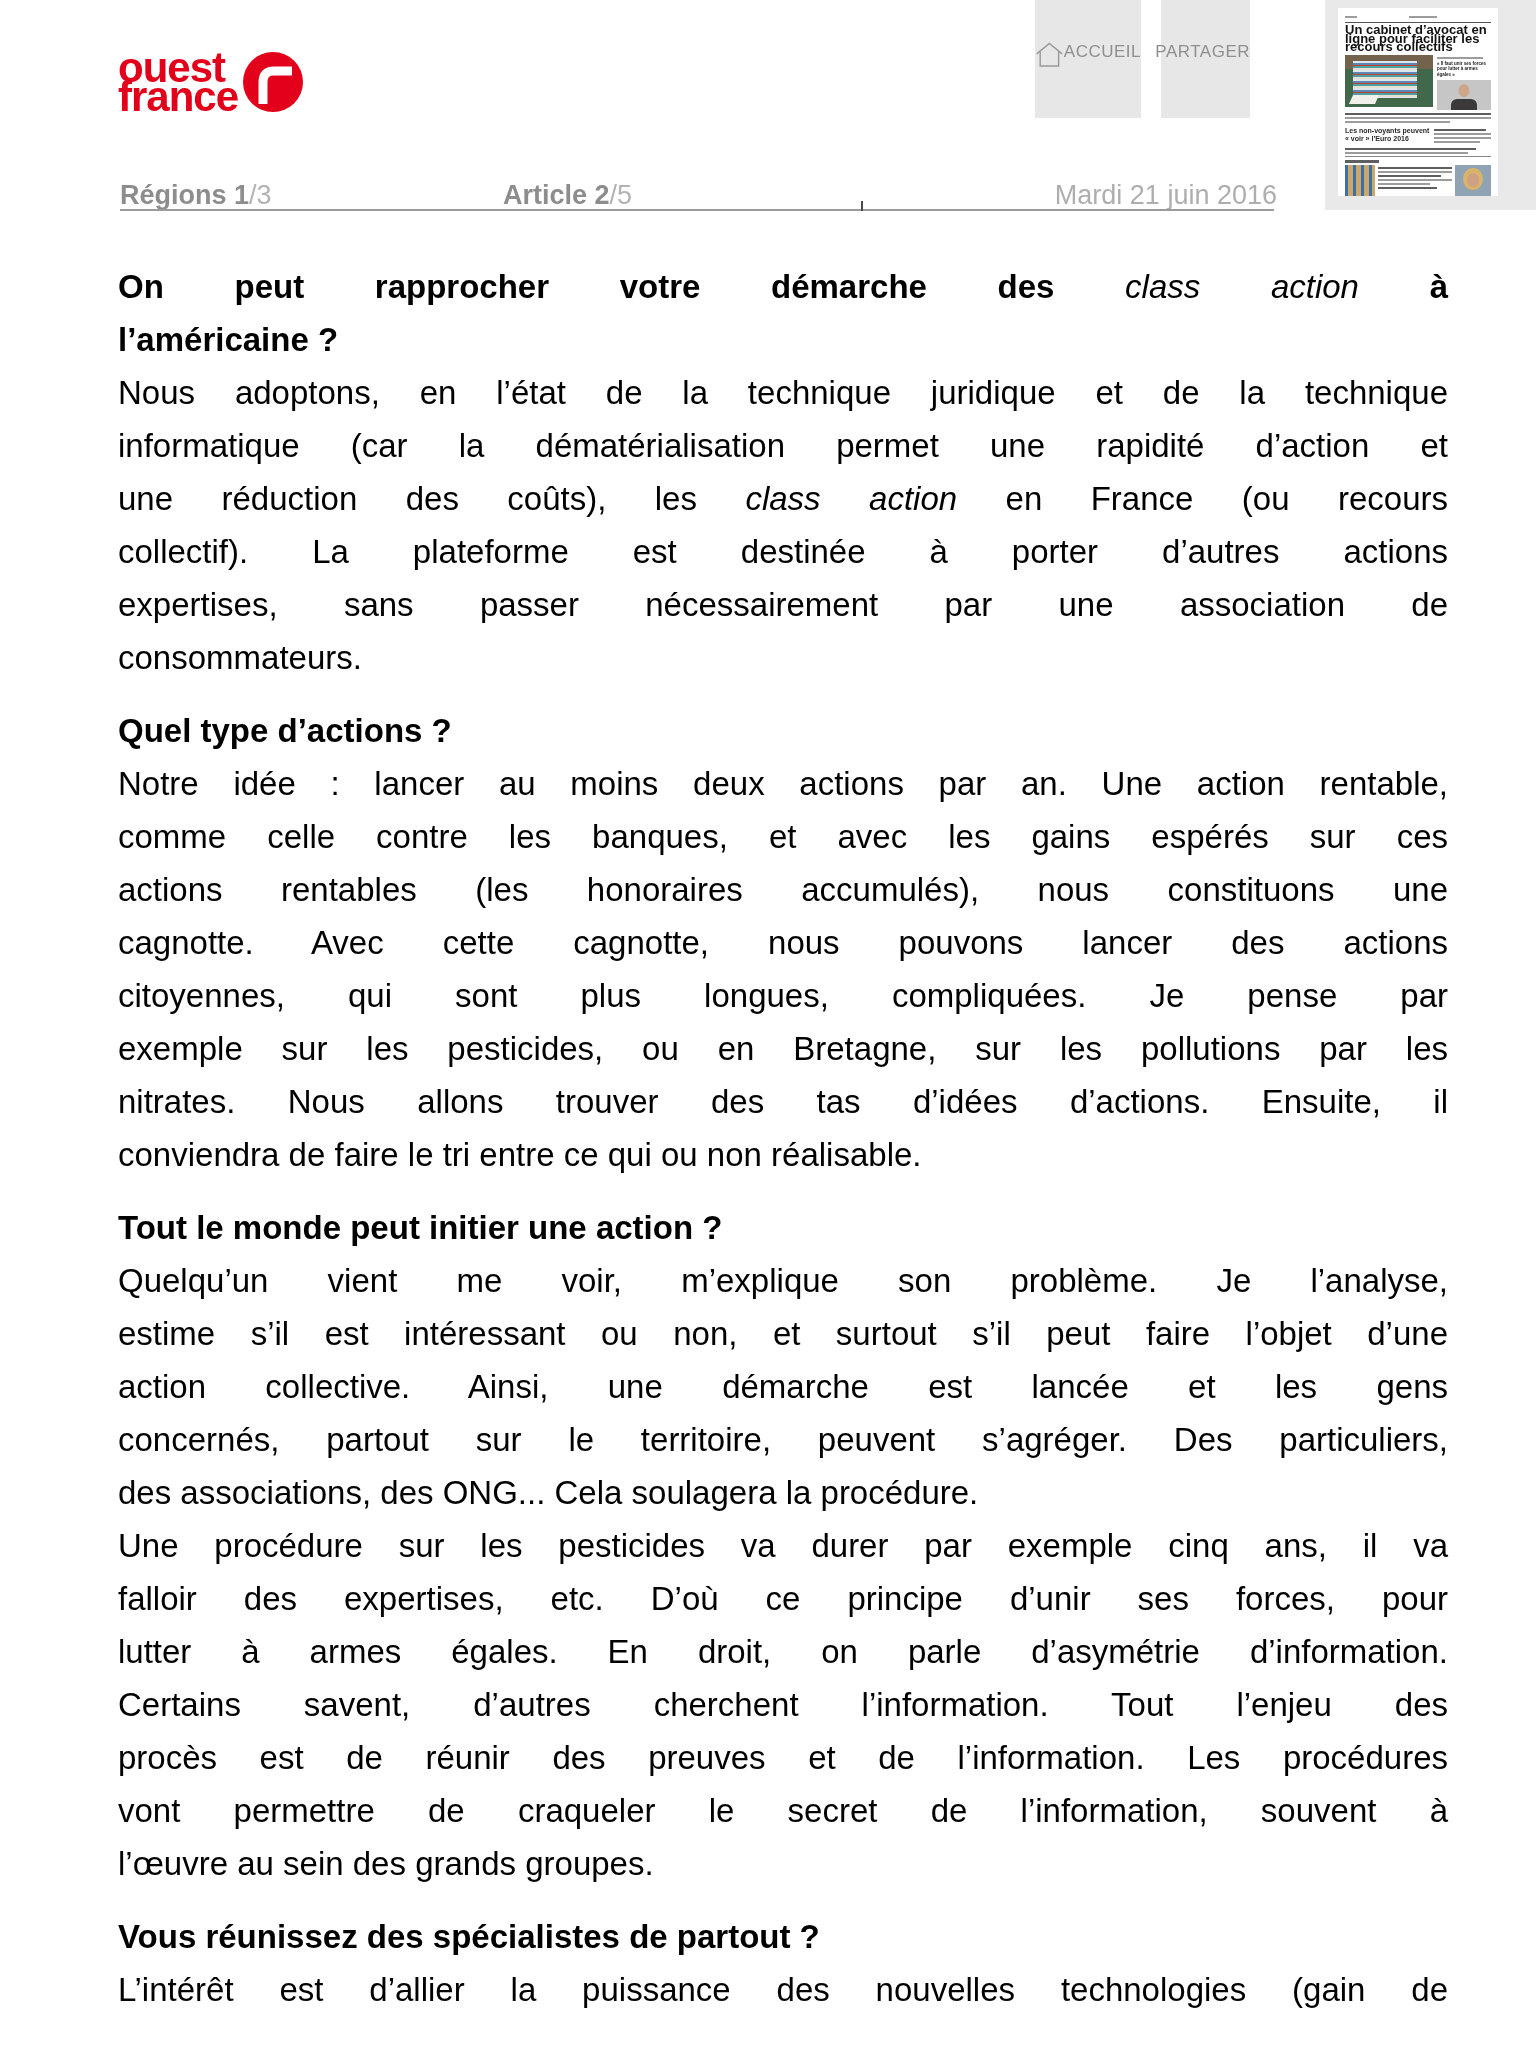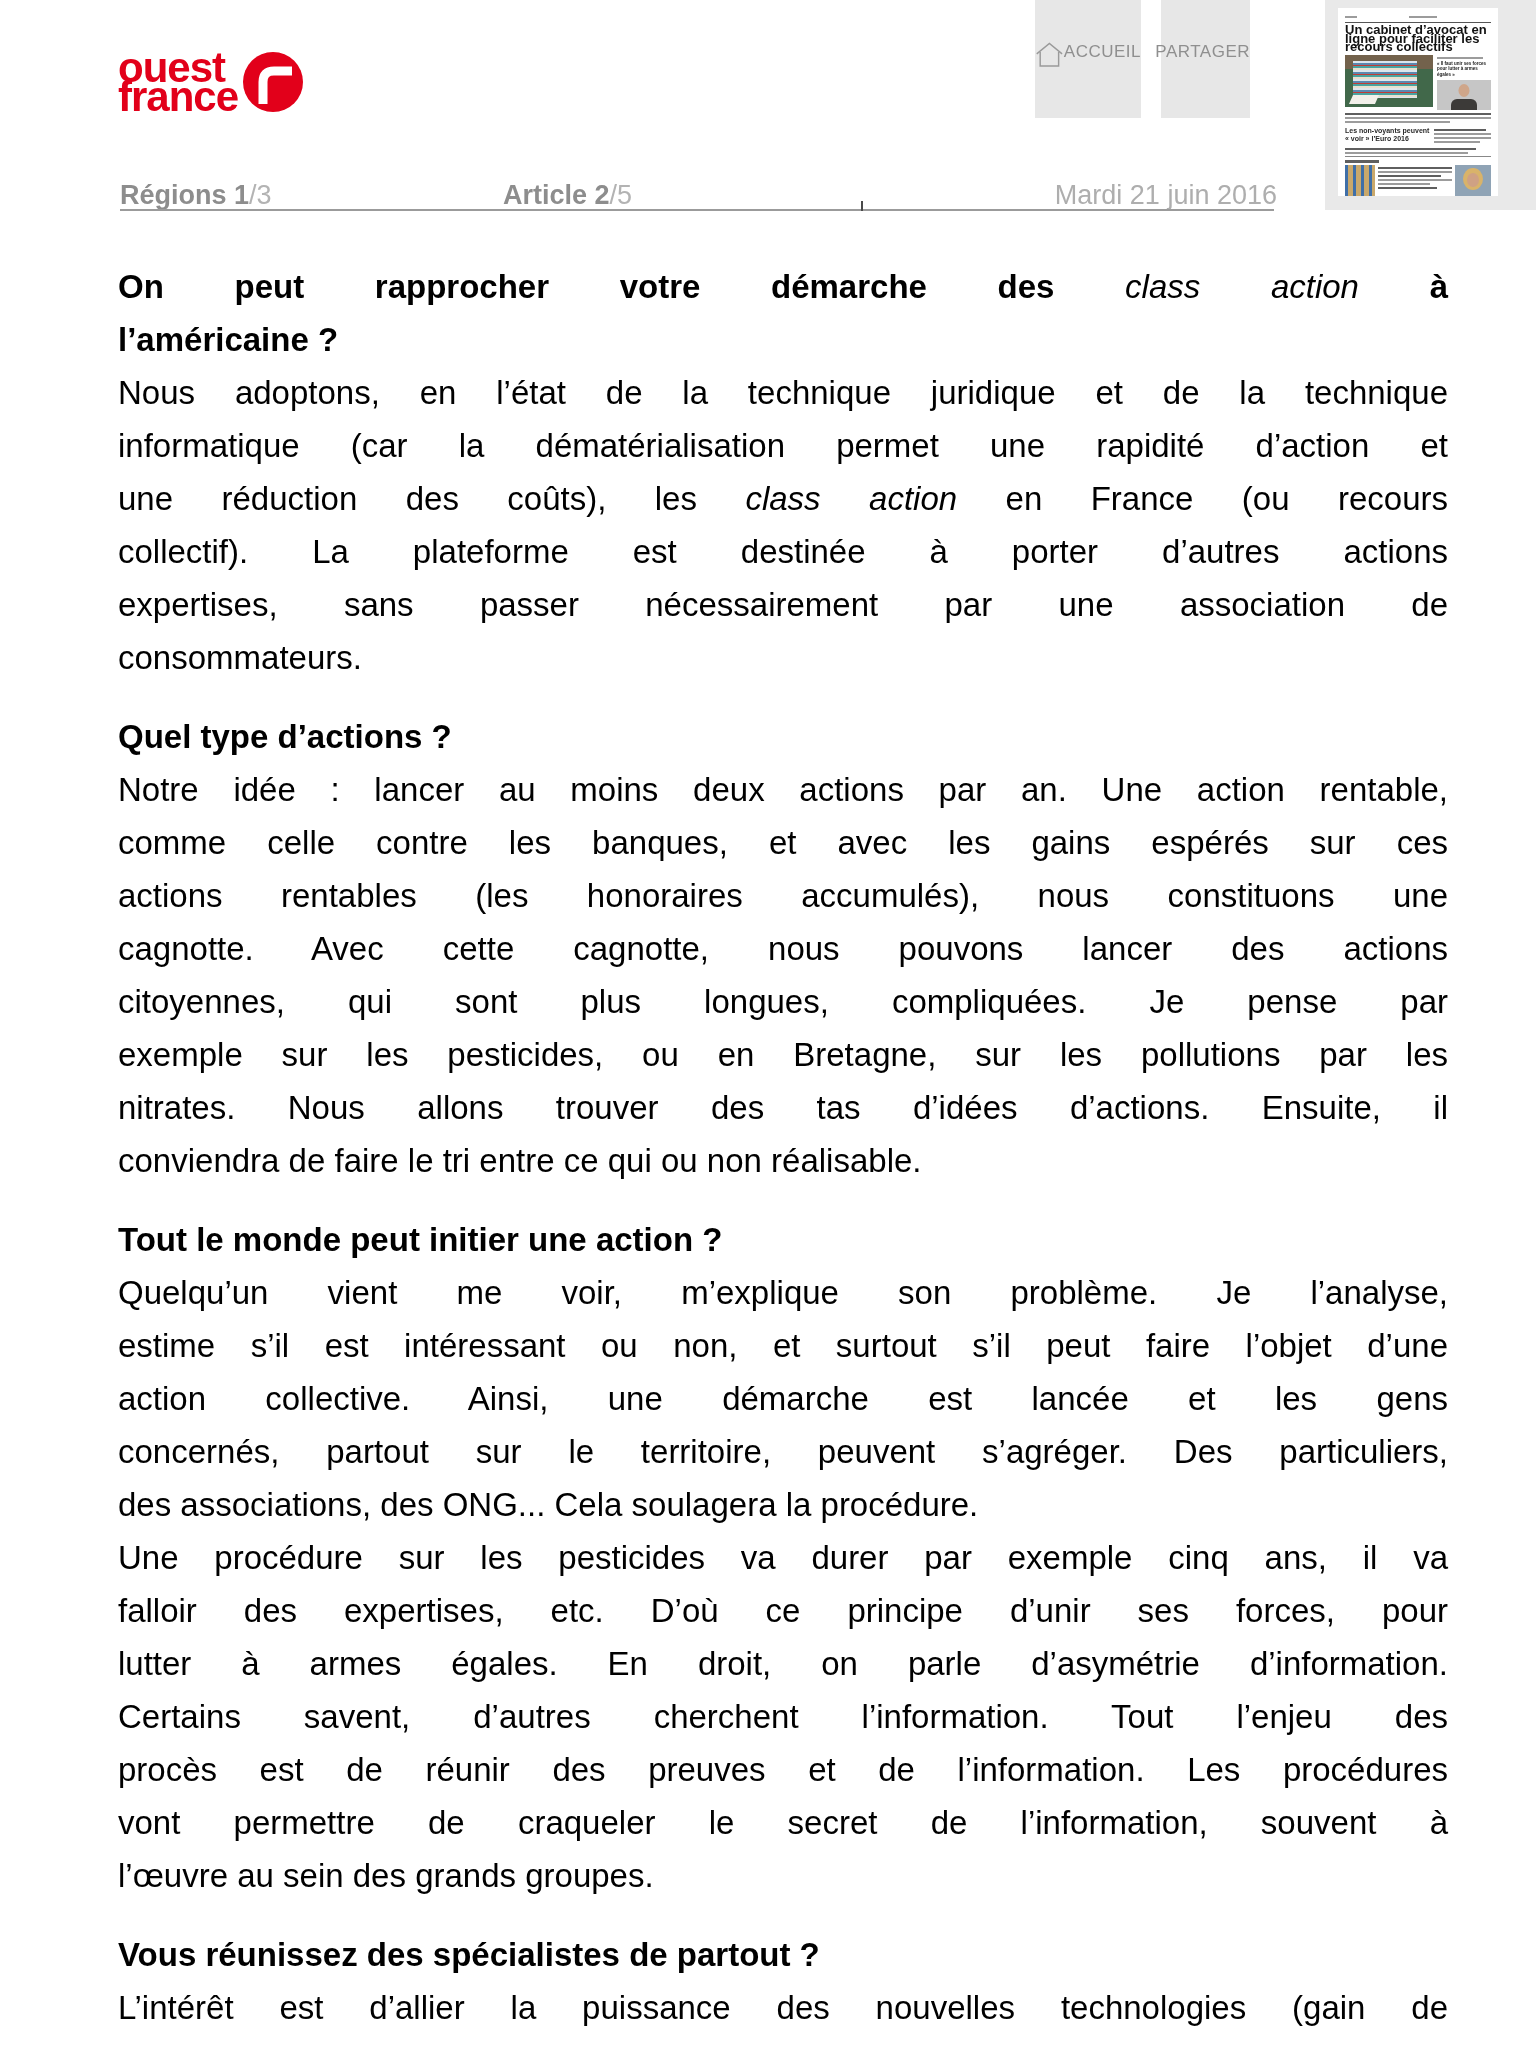--- a/index.html
+++ b/index.html
@@ -58,21 +58,21 @@
   .c-right{position:absolute;right:259px;color:#aeaeae;}
   .rule{position:absolute;left:120px;top:209px;width:1154px;height:2px;background:#9b9b9b;}
   .rule-tick{position:absolute;left:861px;top:201px;width:2px;height:10px;background:#4a4a4a;}
 
   
   .article{position:absolute;left:118px;top:260px;width:1330px;font-size:33px;line-height:53px;color:#000;}
   .ln{text-align:justify;text-align-last:justify;}
   .ln-end{text-align:left;}
   .hd{font-weight:bold;}
   .it{font-style:italic;font-weight:normal;}
-  .sect{margin-top:26px;}
+  .sect{margin-top:20px;}
 </style>
 </head>
 <body>
 
 <div class="page">
 
   <div class="logo">
     <div class="logo-text">
       <div>ouest</div>
       <div>france</div>

